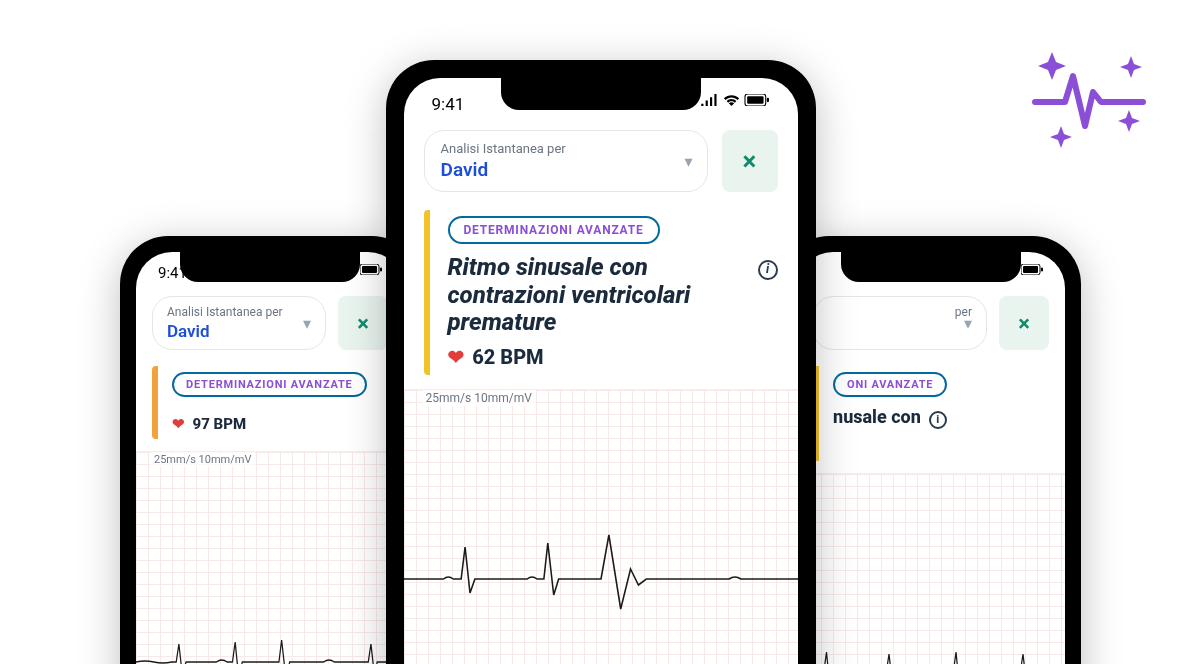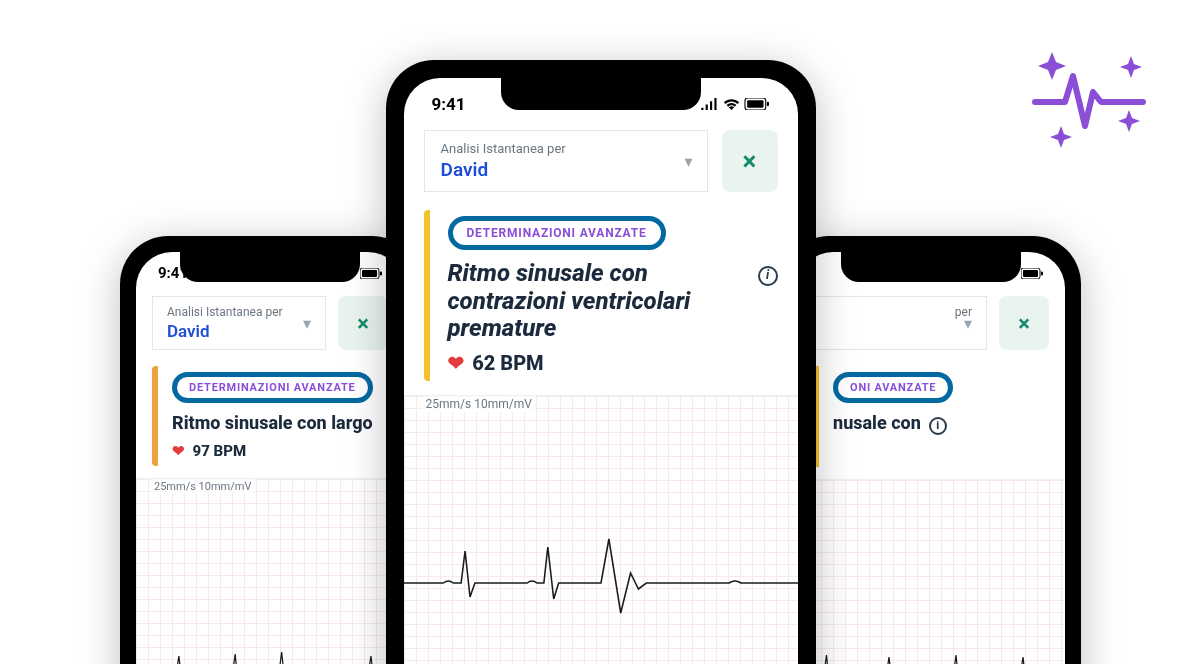--- a/index.html
+++ b/index.html
@@ -54,40 +54,40 @@
   }
 
   .phone-left  { left: 120px; top: 236px; width: 300px; height: 560px; z-index: 1; }
   .phone-right { right: 120px; top: 236px; width: 300px; height: 560px; z-index: 1; }
   .phone-center{ left: 50%; top: 60px; transform: translateX(-50%); width: 430px; height: 680px; z-index: 2; padding:18px;}
 
   
   .status-bar {
     display: flex;
     justify-content: space-between;
-    align-items: center;
+    align-items: flex-start;
     padding: 12px 22px 6px;
-    font-weight: 700;
+    font-weight: 400;
     font-size: 15px;
     position: relative;
     z-index: 6;
   }
   .status-icons { display:flex; gap:4px; align-items:center; }
 
   
   .analysis-row {
     display: flex;
     gap: 12px;
     padding: 8px 16px 16px;
     align-items: stretch;
   }
   .select-box {
     flex: 1;
     border: 1px solid #e2e6e9;
-    border-radius: 0;
+    border-radius: 20px;
     padding: 8px 14px;
     display: flex;
     flex-direction: column;
     position: relative;
   }
   .select-box .label {
     color: #6b7682;
     font-size: 12px;
     margin-bottom: 2px;
   }
@@ -119,21 +119,21 @@
   .det-card {
     margin: 0 16px 12px;
     border-left: 6px solid;
     border-radius: 4px;
     padding: 6px 0 6px 14px;
   }
   .det-card.orange { border-left-color: #f2a23c; }
   .det-card.yellow { border-left-color: #f3c22b; }
   .badge {
     display: inline-block;
-    border: 5px solid #0369a1;
+    border: 2px solid #0369a1;
     color: #8a4fd6;
     font-size: 11px;
     font-weight: 700;
     letter-spacing: 0.8px;
     padding: 4px 12px;
     border-radius: 999px;
     margin-bottom: 10px;
   }
   .det-title {
     color: #1b2a3c;
@@ -235,23 +235,20 @@
         <div class="value">David</div>
         <span class="caret">▾</span>
       </div>
       <div class="close-btn">
         <span>×</span>
       </div>
     </div>
 
     <div class="det-card orange">
       <span class="badge">DETERMINAZIONI AVANZATE</span>
-      <div class="det-title small">
-        <span>Ritmo sinusale con largo</span>
-      </div>
       <div class="bpm-row small">
         <span class="heart-icon">❤</span>
         <span>97 BPM</span>
       </div>
     </div>
 
     <div class="ecg-box">
       <div class="ecg-scale">25mm/s 10mm/mV</div>
       <svg class="ecg-line" style="top:55%" viewBox="0 0 300 60" preserveAspectRatio="none" width="100%" height="60">
         <path fill="none" stroke="#1b1b1b" stroke-width="1.4" d="M0 30 Q10 28 20 30 T40 30 L45 30 L48 12 L52 44 L56 30 L90 30 Q96 26 102 30 L108 30 L111 10 L115 46 L119 30 L155 30 L160 30 L163 8 L168 48 L172 30 L210 30 Q216 26 222 30 L260 30 L263 12 L267 44 L270 30 L300 30"></path>

